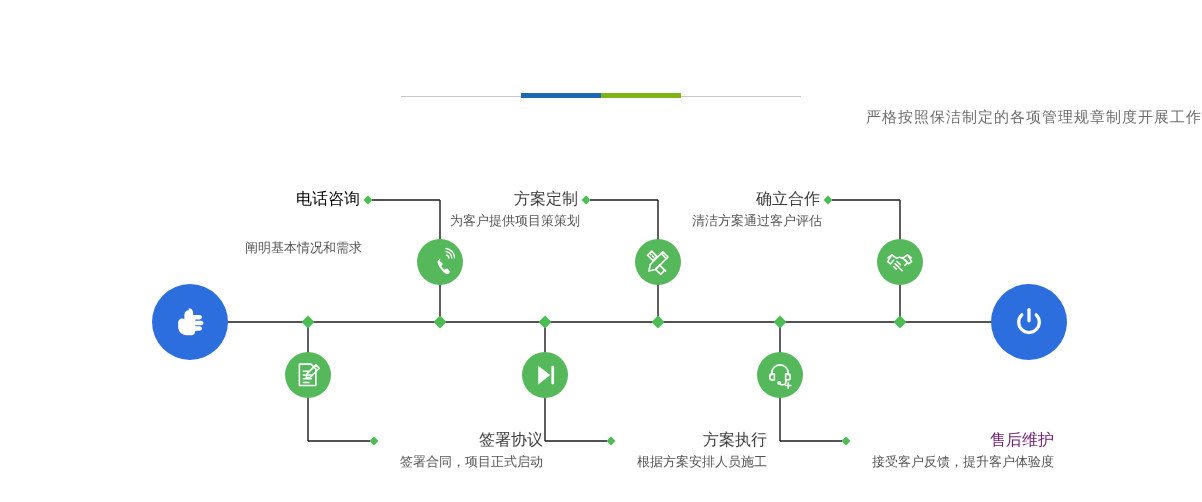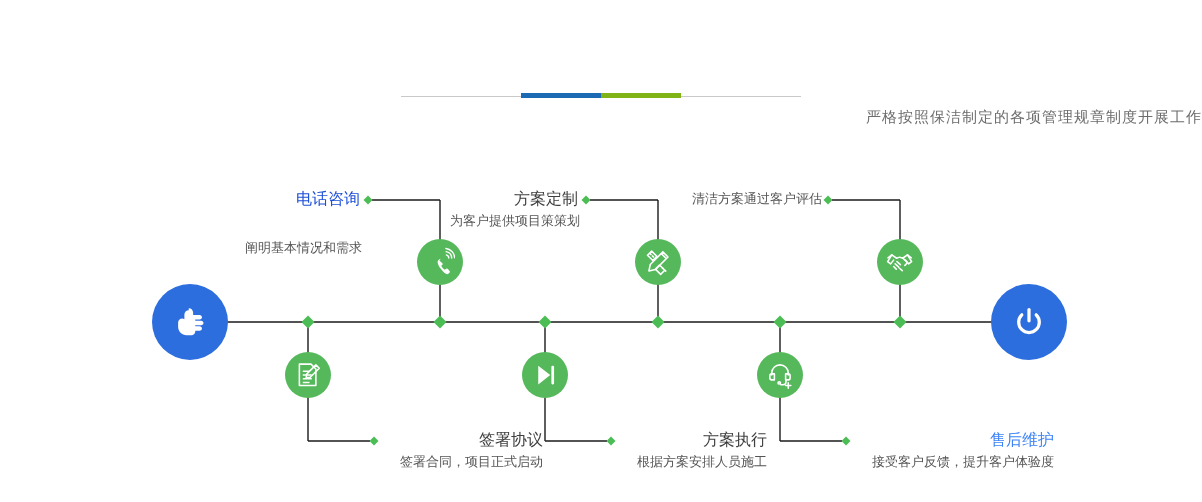--- a/index.html
+++ b/index.html
@@ -132,21 +132,21 @@
         <svg width="30" height="30" viewBox="0 0 40 40">
           <path fill="#fff" d="M16.8 11.6c-1 0-3.6 2.1-3.9 3.3-.5 2 .6 5.5 4.1 10.2 3.4 4.6 6.6 7.1 8.6 7.1 1.2 0 3.7-2.2 3.7-3.3 0-.8-3.1-4.3-4.1-4.3-.6 0-1.3.6-1.9 1.2-.4.4-.9.5-1.3.2-1.5-1-3.2-2.9-4-4.4-.2-.4-.1-.9.3-1.2.7-.6 1.4-1.2 1.4-1.8 0-1-3.7-3.9-4.5-3.9z" transform="translate(4,4)"></path>
           <g fill="none" stroke="#fff" stroke-width="1.9" stroke-linecap="round">
             <path d="M28.5 10.5a4.6 4.6 0 0 1 3.2 4.3"></path>
             <path d="M28.2 6.2a8.9 8.9 0 0 1 7.4 8.4"></path>
             <path d="M27.9 2a13.2 13.2 0 0 1 11.6 12.3"></path>
           </g>
         </svg>
       </div>
       <div class="node-label label-top" style="right: 840px; top: 38px;">
-        <div class="label-title" style="color: #1d4ed8;">电话咨询</div>
+        <div class="label-title" style="color: #000000;">电话咨询</div>
         <div class="label-desc" style="color: rgb(85, 85, 85); margin-top: 28px;">阐明基本情况和需求</div>
       </div>
       <div class="node-circle" style="left: 285px; top: 202px; background: rgb(85, 184, 90);">
         <svg width="30" height="30" viewBox="0 0 40 40">
           <g fill="none" stroke="#fff" stroke-width="2.1" stroke-linejoin="round">
             <path d="M8.5 5.5h15.5l6.5 6.5v22h-22z"></path>
             <path d="M13 15h9M13 20h12M13 25h12M13 30h9"></path>
             <path d="M30.5 6.5l4.5 4.5-12 12-5.5 1 1-5.5z"></path>
           </g>
         </svg>
@@ -185,32 +185,33 @@
           <g fill="none" stroke="#fff" stroke-width="2.1" stroke-linejoin="round" stroke-linecap="round">
             <path d="M4 14.5l5-4 6.5 4.5 4-1.5 4 1.5L30 10.5l5 4"></path>
             <path d="M9 10.5l-5.5 9 4 3 4-5"></path>
             <path d="M30 10.5l5.5 9-4 3-4-5"></path>
             <path d="M16 19.5l4.5 4M13.5 22.5l4.5 4M11.5 26l3.5 3.5M19 28l4 3.5"></path>
             <path d="M23.5 14.5l6.5 6.5-3.5 3.5"></path>
           </g>
         </svg>
       </div>
       <div class="node-label label-top" style="right: 380px; top: 38px;">
+        <div class="label-title" style="color: rgb(63, 63, 63);">确立合作</div>
         <div class="label-desc" style="color: rgb(85, 85, 85);">清洁方案通过客户评估</div>
       </div>
       <div class="node-circle" style="left: 757px; top: 202px; background: rgb(85, 184, 90);">
         <svg width="30" height="30" viewBox="0 0 40 40">
           <g fill="none" stroke="#fff" stroke-width="2.1" stroke-linejoin="round" stroke-linecap="round">
             <path d="M9 20v-2.5a11 11 0 0 1 22 0V20"></path>
             <path d="M9 18.5h3.5v8H9a2.5 2.5 0 0 1-2.5-2.5v-3a2.5 2.5 0 0 1 2.5-2.5z"></path>
             <path d="M31 18.5h-3.5v8H31a2.5 2.5 0 0 0 2.5-2.5v-3a2.5 2.5 0 0 0-2.5-2.5z"></path>
             <path d="M28 26.5v2.5a4 4 0 0 1-4 4h-3"></path>
             <circle cx="19" cy="30.5" r="1.6"></circle>
             <path d="M31 30.5v7M27.5 34h7"></path>
           </g>
         </svg>
       </div>
       <div class="node-label label-bottom" style="left: 854px; top: 279px;">
-        <div class="label-title" style="color: #3b82f6;">售后维护</div>
+        <div class="label-title" style="color: #701a75;">售后维护</div>
         <div class="label-desc" style="color: rgb(85, 85, 85);">接受客户反馈，提升客户体验度</div>
       </div>
     </div>
 </div>
 
 </body></html>

